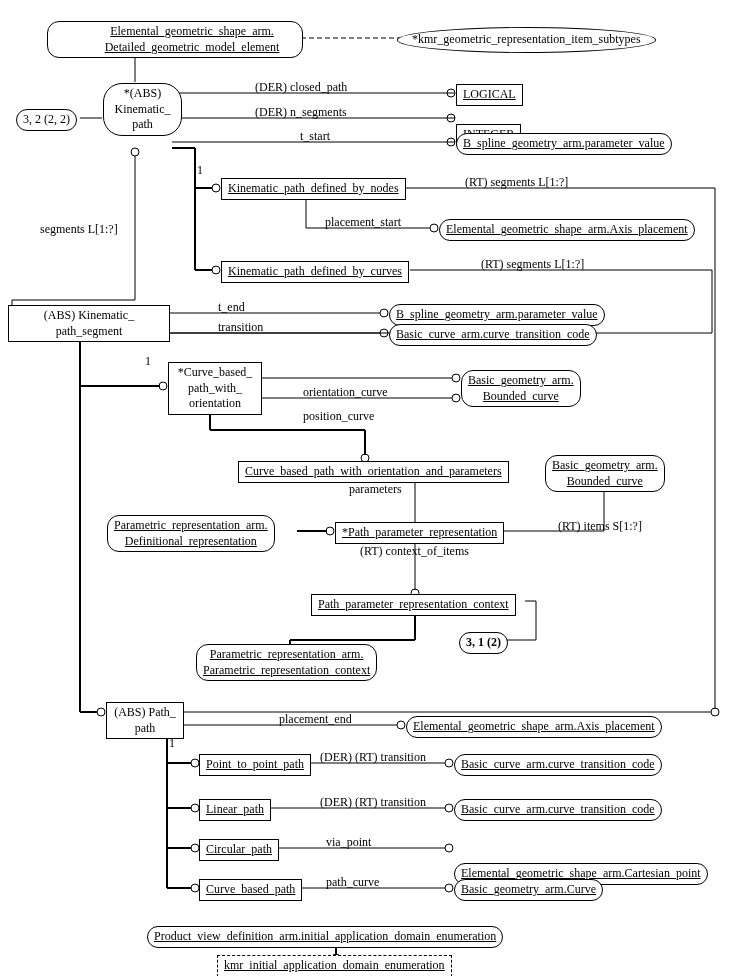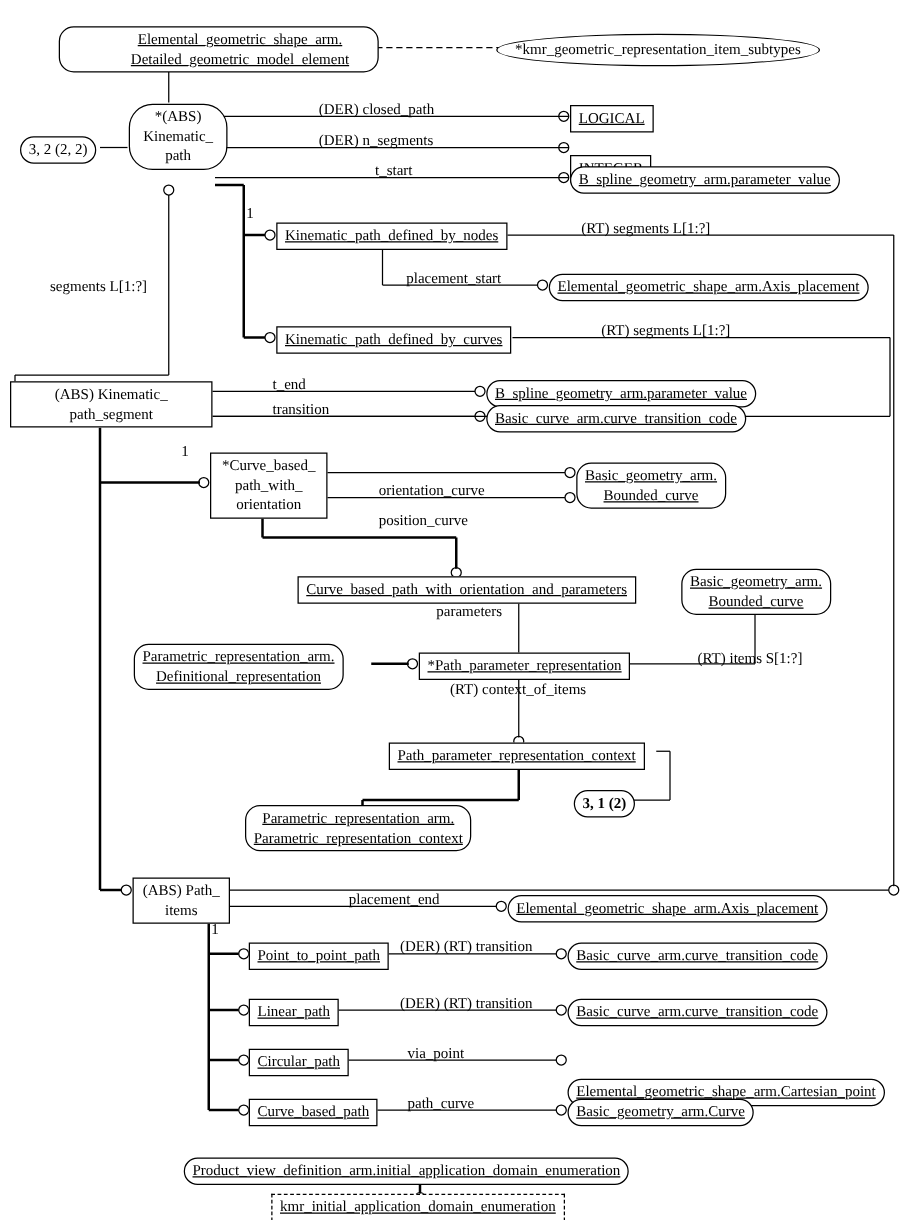--- a/index.html
+++ b/index.html
@@ -249,21 +249,21 @@
 
 <div class="box" style="left:311px; top:594px;"><u>Path_parameter_representation_context</u></div>
 <div class="box rounded" style="left:459px; top:632px;font-weight:bold;"><span>3, 1 (2)</span></div>
 <div class="box rounded" style="left:196px; top:644px;">
   <u style="white-space:pre-line;">Parametric_representation_arm.
 Parametric_representation_context</u>
 </div>
 
 <div class="box" style="left:106px; top:702px; width:64px;">
   <span style="white-space:pre-line;">(ABS) Path_
-items</span>
+path</span>
 </div>
 <div class="label" style="left:243px; top:712px;margin-left:36px;">placement_end</div>
 <div class="box rounded" style="left:406px; top:716px;"><u>Elemental_geometric_shape_arm.Axis_placement</u></div>
 
 <div class="label" style="left:169px; top:736px;">1</div>
 
 <div class="box" style="left:199px; top:754px;"><u>Point_to_point_path</u></div>
 <div class="label" style="left:320px; top:750px;">(DER) (RT) transition</div>
 <div class="box rounded" style="left:454px; top:754px;"><u>Basic_curve_arm.curve_transition_code</u></div>
 

